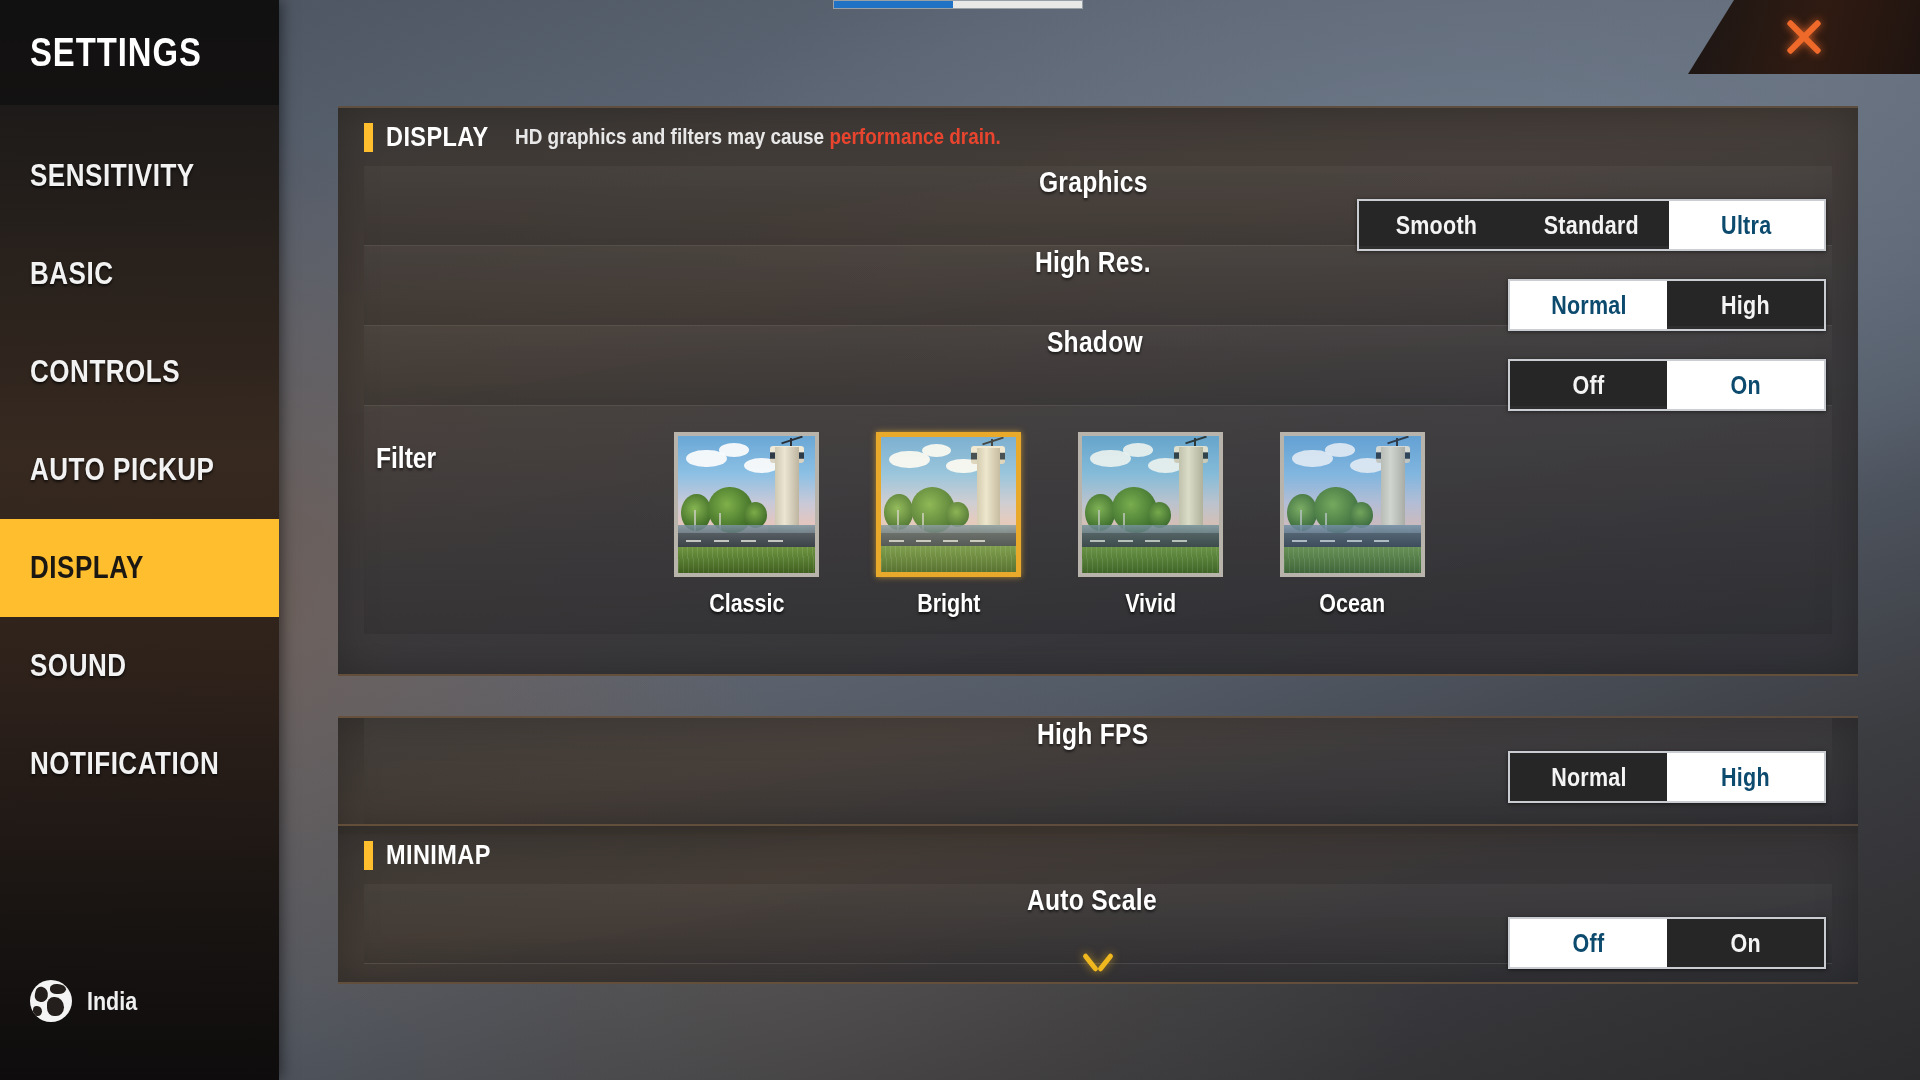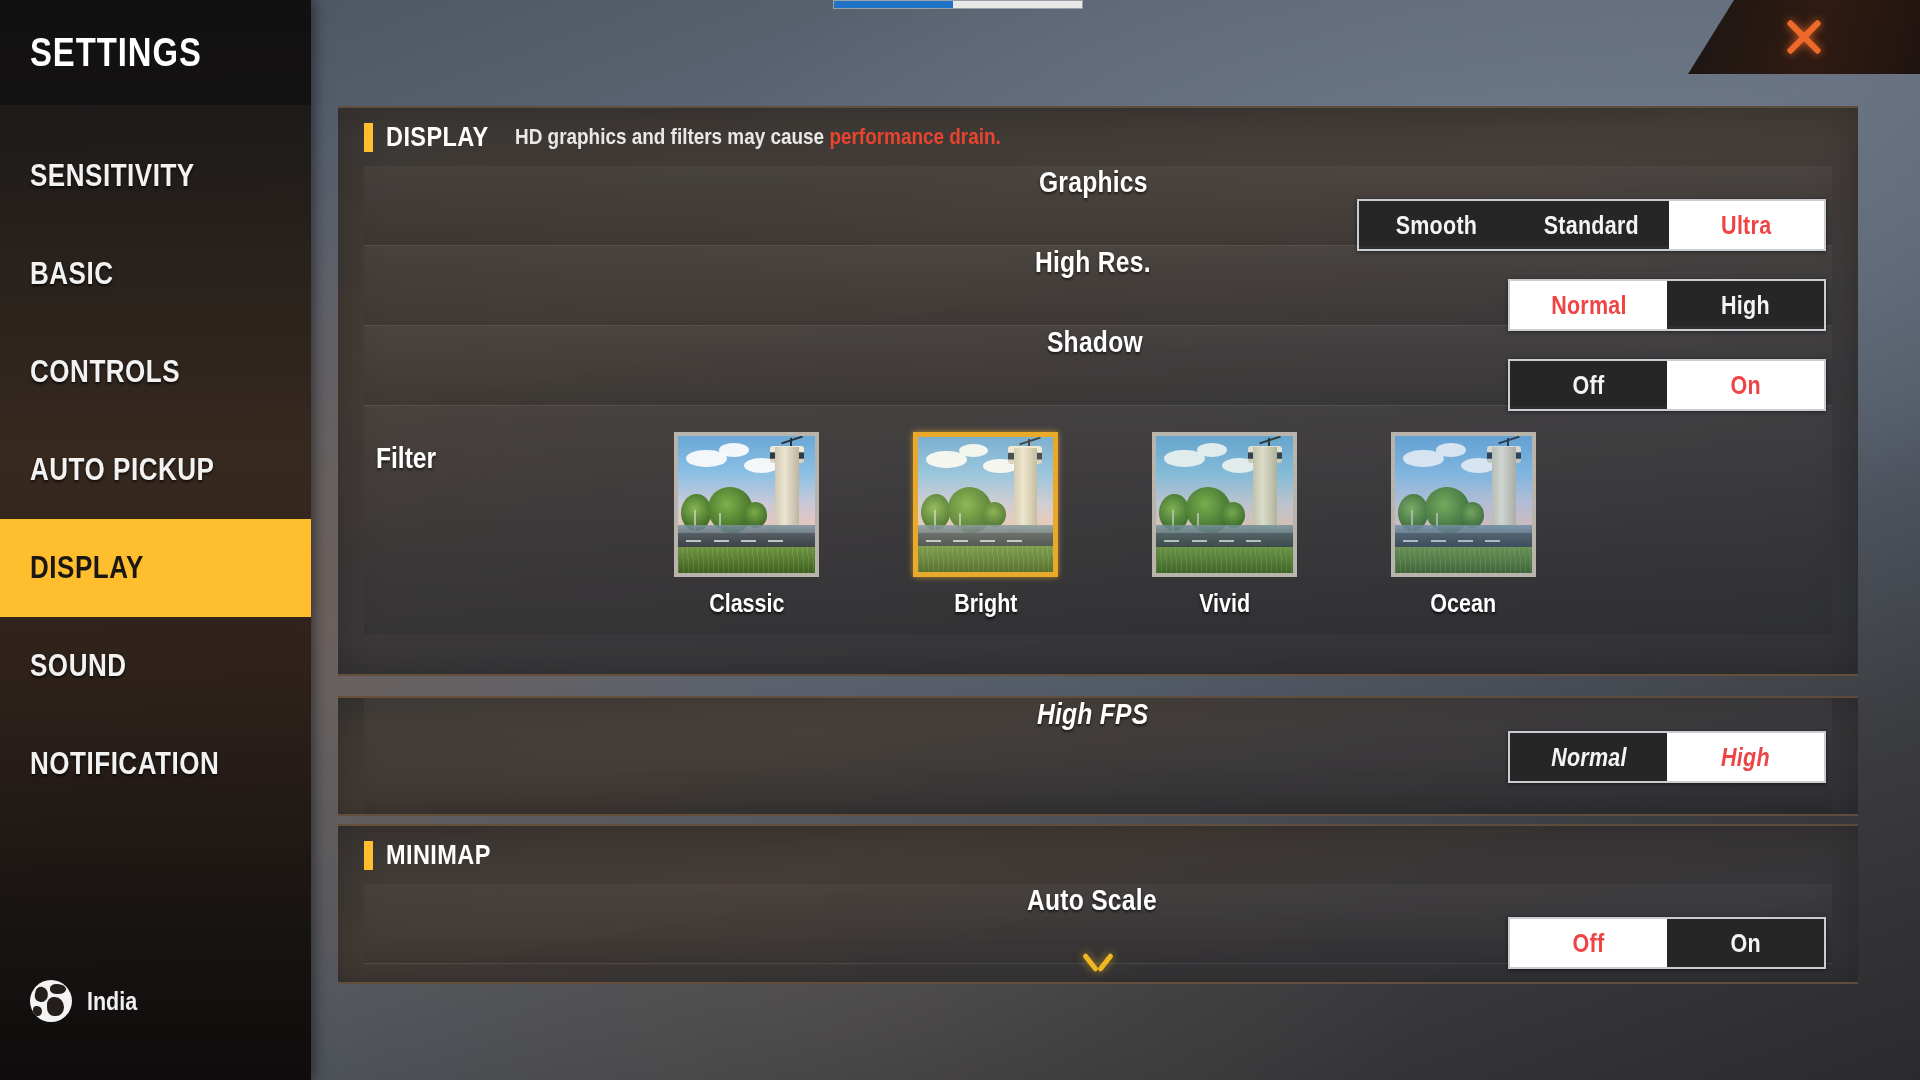--- a/index.html
+++ b/index.html
@@ -38,21 +38,21 @@
   .close-x:before,.close-x:after{
     content:""; position:absolute; left:50%; top:50%; width:44px; height:6px;
     background:#ef6a2a; border-radius:2px;
     box-shadow:0 0 9px rgba(239,106,42,.85);
   }
   .close-x:before{ transform:translate(-50%,-50%) rotate(45deg); }
   .close-x:after { transform:translate(-50%,-50%) rotate(-45deg); }
 
   
   .sidebar {
-    position:absolute; left:0; top:0; width:311px; height:1080px; z-index:5;
+    position:absolute; left:0; top:0; width:279px; height:1080px; z-index:5;
     background:
       linear-gradient(180deg, rgba(20,19,19,.97) 0%, rgba(27,24,22,.96) 10%,
         rgba(52,38,28,.95) 42%, rgba(44,31,24,.96) 62%, rgba(22,18,16,.98) 86%, rgba(14,12,12,1) 100%);
     box-shadow:2px 0 14px rgba(0,0,0,.55);
   }
   .sb-header {
     height:105px; background:rgba(18,17,17,.92);
     display:flex; align-items:center; padding-left:30px;
   }
   .sb-title {
@@ -93,21 +93,21 @@
 
   .panel {
     background:linear-gradient(170deg, rgba(58,53,49,.93) 0%, rgba(66,57,50,.92) 30%,
       rgba(57,54,55,.93) 58%, rgba(49,50,55,.94) 100%);
     border-top:2px solid rgba(150,110,70,.42);
     border-bottom:2px solid rgba(150,110,70,.42);
     box-shadow:inset 0 0 40px rgba(0,0,0,.25);
     position:relative;
   }
   .panel-a { position:absolute; left:0; top:106px; width:1520px; height:570px; }
-  .panel-b { position:absolute; left:0; top:696px; width:1520px; height:120px;font-style:italic; }
+  .panel-b { position:absolute; left:0; top:716px; width:1520px; height:120px; }
   .panel-c { position:absolute; left:0; top:824px; width:1520px; height:160px; }
 
   
   .sec-head { display:flex; align-items:center; height:58px; padding-left:26px; gap:13px; }
   .sec-bar { width:9px; height:29px; background:#FFBE2E; flex:none; }
   .sec-title {
     color:#fff; font-size:28px; font-weight:bold; letter-spacing:.5px;
     transform:scaleX(.84); transform-origin:left center; white-space:nowrap;
   }
   .sec-sub {
@@ -136,36 +136,36 @@
   .seg {
     display:flex; border:2px solid #c9ccd0; background:#262626;
     box-shadow:0 1px 4px rgba(0,0,0,.55);
   }
   .seg-opt {
     height:48px; display:flex; align-items:center; justify-content:center;
     color:#f4f4f4; font-size:25px; font-weight:bold; letter-spacing:.3px;
     background:#262626; cursor:pointer; padding:0 6px;
   }
   .seg-opt span { transform:scaleX(.86); display:inline-block; white-space:nowrap; }
-  .seg-opt.sel { background:#fff; color:#ef4444; }
+  .seg-opt.sel { background:#fff; color:#0c4a6e; }
   .seg-3 .seg-opt { width:155px; }
   .seg-2 .seg-opt { width:157px; }
 
   
   .filter-row {
     position:relative; margin:0 26px; height:228px;
     background:linear-gradient(180deg, rgba(255,255,255,.03), rgba(0,0,0,.09));
     display:flex; align-items:flex-start;
   }
   .filter-label {
     color:#fff; font-size:29px; font-weight:bold; padding:36px 0 0 14px;
     transform:scaleX(.85); transform-origin:left top; white-space:nowrap;
     text-shadow:0 2px 3px rgba(0,0,0,.6);
   }
-  .thumbs { position:absolute; left:310px; top:26px; display:flex; gap:94px; }
+  .thumbs { position:absolute; left:310px; top:26px; display:flex; gap:57px; }
   .thumb-wrap { width:145px; display:flex; flex-direction:column; align-items:center; }
   .thumb {
     width:145px; height:145px; position:relative; overflow:hidden;
     border:4px solid #b8b3ab; background:#7fb0d8;
   }
   .thumb.selected { border:5px solid #e9a92a; box-shadow:0 0 6px rgba(233,169,42,.7); }
   .thumb-name {
     margin-top:12px; color:#fff; font-size:25px; font-weight:bold;
     transform:scaleX(.86); white-space:nowrap;
     text-shadow:0 2px 3px rgba(0,0,0,.75);

